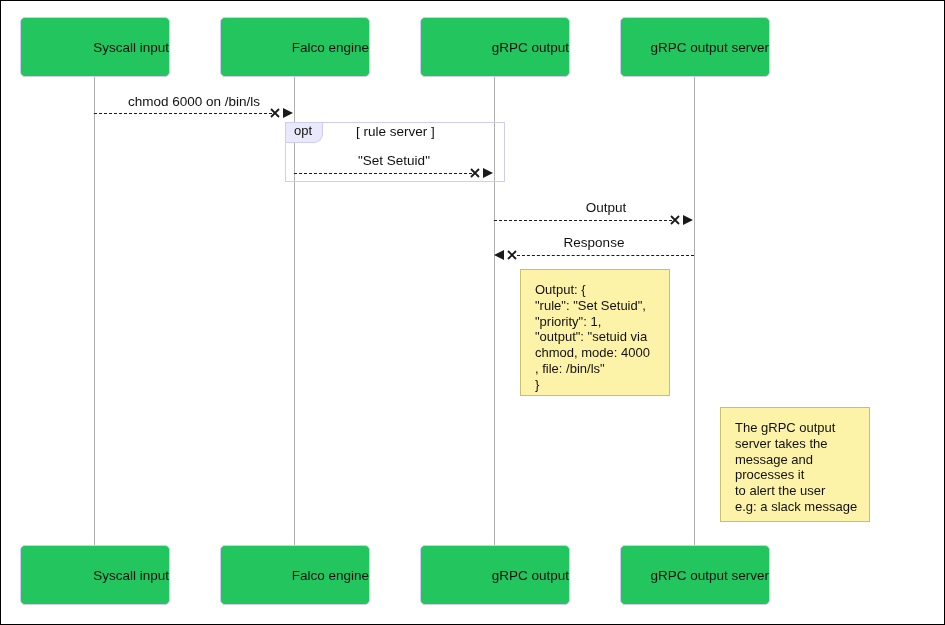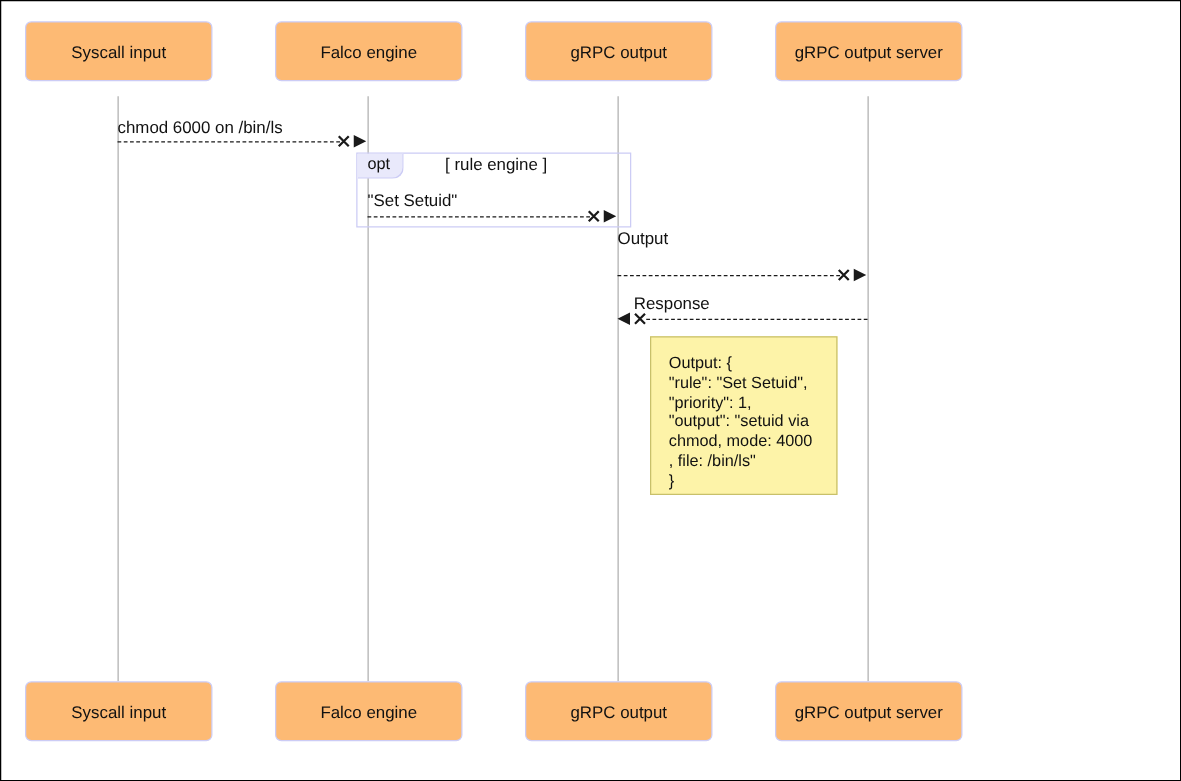--- a/index.html
+++ b/index.html
@@ -16,28 +16,28 @@
     height: 625px;
     background: #ffffff;
     border: 1px solid #000000;
     box-sizing: border-box;
     overflow: hidden;
   }
   
   .participant {
     position: absolute;
     width: 150px;
-    height: 48px;
-    background: #fdba74;
+    height: 60px;
+    background: #22c55e;
     border: 1px solid #ccccf5;
     border-radius: 5px;
     box-sizing: border-box;
     display: flex;
     align-items: center;
-    justify-content: center;
+    justify-content: flex-end;
     font-size: 13.5px;
     color: #111111;
     white-space: nowrap;
   }
   
   .lifeline {
     position: absolute;
     width: 1px;
     background: #b0b0b0;
   }
@@ -75,21 +75,21 @@
   .msg {
     position: absolute;
     height: 0;
     border-top: 1.6px dashed #1a1a1a;
   }
   .msg-label {
     position: absolute;
     font-size: 13.5px;
     color: #111111;
     white-space: nowrap;
-    text-align: left;
+    text-align: center;
   }
   .arrowhead-right {
     position: absolute;
     width: 0;
     height: 0;
     border-left: 10px solid #1a1a1a;
     border-top: 5px solid transparent;
     border-bottom: 5px solid transparent;
   }
   .arrowhead-left {
@@ -154,58 +154,64 @@
     <svg width="12" height="12" viewBox="0 0 12 12">
         <path d="M2 2 L10 10 M10 2 L2 10" stroke="#1a1a1a" stroke-width="1.8" fill="none"></path>
       </svg>
   </div>
   <div class="arrowhead-right" style="left:282px; top:107px;"></div>
 
   <div class="fragment" style="left:284px; top:121px; width:220px; height:60px;">
     <div class="fragment-tab">
       <span>opt</span>
     </div>
-    <div class="fragment-cond" style="left:70px;">[ rule engine ]</div>
+    <div class="fragment-cond" style="left:70px;">[ rule server ]</div>
   </div>
 
   <div class="msg-label" style="left:293px; top:152px; width:200px;">"Set Setuid"</div>
   <div class="msg" style="left:293px; top:172px; width:178px;"></div>
   <div class="xmark" style="left:468px; top:166px;">
     <svg width="12" height="12" viewBox="0 0 12 12">
         <path d="M2 2 L10 10 M10 2 L2 10" stroke="#1a1a1a" stroke-width="1.8" fill="none"></path>
       </svg>
   </div>
   <div class="arrowhead-right" style="left:482px; top:167px;"></div>
 
-  <div class="msg-label" style="left:493px; top:182px; width:200px;">Output</div>
+  <div class="msg-label" style="left:493px; top:199px; width:200px;padding-left:12px;">Output</div>
   <div class="msg" style="left:493px; top:219px; width:178px;"></div>
   <div class="xmark" style="left:668px; top:213px;">
     <svg width="12" height="12" viewBox="0 0 12 12">
         <path d="M2 2 L10 10 M10 2 L2 10" stroke="#1a1a1a" stroke-width="1.8" fill="none"></path>
       </svg>
   </div>
   <div class="arrowhead-right" style="left:682px; top:214px;"></div>
 
-  <div class="msg-label" style="left:493px; top:234px; width:200px;padding-left:13px;">Response</div>
+  <div class="msg-label" style="left:493px; top:234px; width:200px;">Response</div>
   <div class="msg" style="left:516px; top:254px; width:177px;"></div>
   <div class="xmark" style="left:505px; top:248px;">
     <svg width="12" height="12" viewBox="0 0 12 12">
         <path d="M2 2 L10 10 M10 2 L2 10" stroke="#1a1a1a" stroke-width="1.8" fill="none"></path>
       </svg>
   </div>
   <div class="arrowhead-left" style="left:493px; top:249px;"></div>
 
   <div class="note" style="left:519px; top:268px; width:150px; height:127px;">Output: {
 "rule": "Set Setuid",
 "priority": 1,
 "output": "setuid via
 chmod, mode: 4000
 , file: /bin/ls"
 }</div>
 
+  <div class="note" style="left:719px; top:406px; width:150px; height:115px;">The gRPC output
+server takes the
+message and
+processes it
+to alert the user
+e.g: a slack message</div>
 
   <div class="participant" style="left:19px; top:544px;">
     <span>Syscall input</span>
   </div>
   <div class="participant" style="left:219px; top:544px;">
     <span>Falco engine</span>
   </div>
   <div class="participant" style="left:419px; top:544px;">
     <span>gRPC output</span>
   </div>

